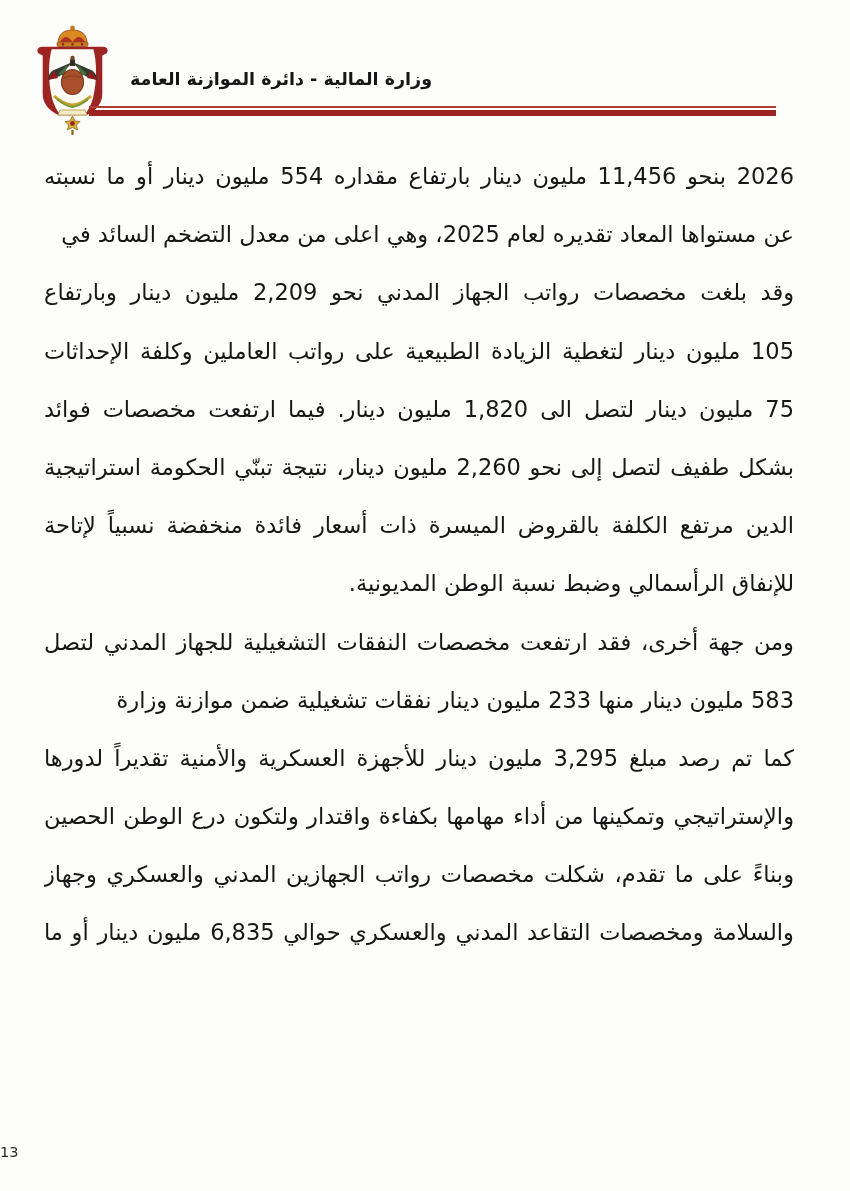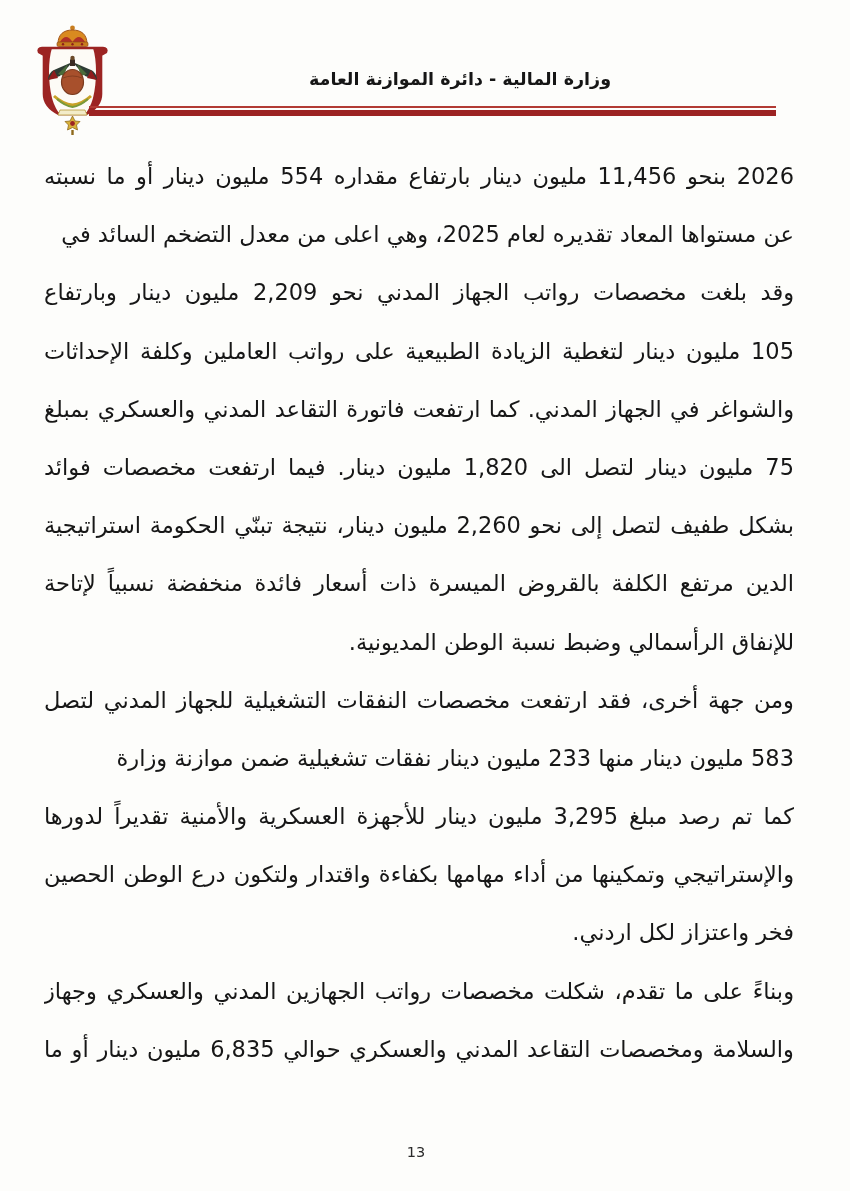--- a/index.html
+++ b/index.html
@@ -15,21 +15,21 @@
     overflow:hidden;
   }
 
   
   .logo {
     position:absolute; left:30px; top:24px;
     width:85px; height:114px;
   }
   .header-title {
     position:absolute; top:66px; left:130px; right:60px;
-    text-align:center;
+    text-align:left;
     direction:rtl;
     font-size:17.5px; font-weight:bold;
     color:#161616;
     line-height:26px;
     letter-spacing:0;
   }
   .divider {
     position:absolute; left:89px; right:74px; top:106px;
     border-top:2px solid #b23a34;
     padding-top:2px;
@@ -50,21 +50,20 @@
     overflow:hidden;
     text-align:justify;
   }
   .ln.stretch { text-align-last:justify; }
   .ln.end     { text-align:right; text-align-last:right; }
 
   
   .page-number {
     position:absolute;
     left:0; right:18px; top:1144px;
-    text-align:center;
     font-size:14.5px;
     color:#2a2a2a;
   }
 </style>
 </head>
 <body>
 
 <div class="page">
 
   <div>
@@ -111,31 +110,29 @@
     </div>
   </div>
 
   <div class="doc-body">
 
     <div class="ln stretch">2026 بنحو 11,456 مليون دينار بارتفاع مقداره 554 مليون دينار أو ما نسبته 5.1 %</div>
     <div class="ln end">عن مستواها المعاد تقديره لعام 2025، وهي اعلى من معدل التضخم السائد في الاقتصاد.</div>
 
     <div class="ln stretch">وقد بلغت مخصصات رواتب الجهاز المدني نحو 2,209 مليون دينار وبارتفاع مقداره</div>
     <div class="ln stretch">105 مليون دينار لتغطية الزيادة الطبيعية على رواتب العاملين وكلفة الإحداثات الجديدة</div>
-    <div class="ln stretch">والشواغر في الجهاز المدني. كما ارتفعت فاتورة التقاعد المدني والعسكري بمبلغ</div>
     <div class="ln stretch">75 مليون دينار لتصل الى 1,820 مليون دينار. فيما ارتفعت مخصصات فوائد الدين العام</div>
     <div class="ln stretch">بشكل طفيف لتصل إلى نحو 2,260 مليون دينار، نتيجة تبنّي الحكومة استراتيجية استبدال</div>
     <div class="ln stretch">الدين مرتفع الكلفة بالقروض الميسرة ذات أسعار فائدة منخفضة نسبياً لإتاحة مجال أوسع</div>
     <div class="ln end">للإنفاق الرأسمالي وضبط نسبة الوطن المديونية.</div>
 
     <div class="ln stretch">ومن جهة أخرى، فقد ارتفعت مخصصات النفقات التشغيلية للجهاز المدني لتصل إلى</div>
     <div class="ln end">583 مليون دينار منها 233 مليون دينار نفقات تشغيلية ضمن موازنة وزارة الصحة.</div>
 
     <div class="ln stretch">كما تم رصد مبلغ 3,295 مليون دينار للأجهزة العسكرية والأمنية تقديراً لدورها الحيوي</div>
     <div class="ln stretch">والإستراتيجي وتمكينها من أداء مهامها بكفاءة واقتدار ولتكون درع الوطن الحصين ومصدر</div>
-    <div class="ln end">فخر واعتزاز لكل اردني.</div>
 
     <div class="ln stretch">وبناءً على ما تقدم، شكلت مخصصات رواتب الجهازين المدني والعسكري وجهاز الأمن</div>
     <div class="ln stretch">والسلامة ومخصصات التقاعد المدني والعسكري حوالي 6,835 مليون دينار أو ما نسبته</div>
   </div>
 
   <div class="page-number">13</div>
 </div>
 
 </body></html>

